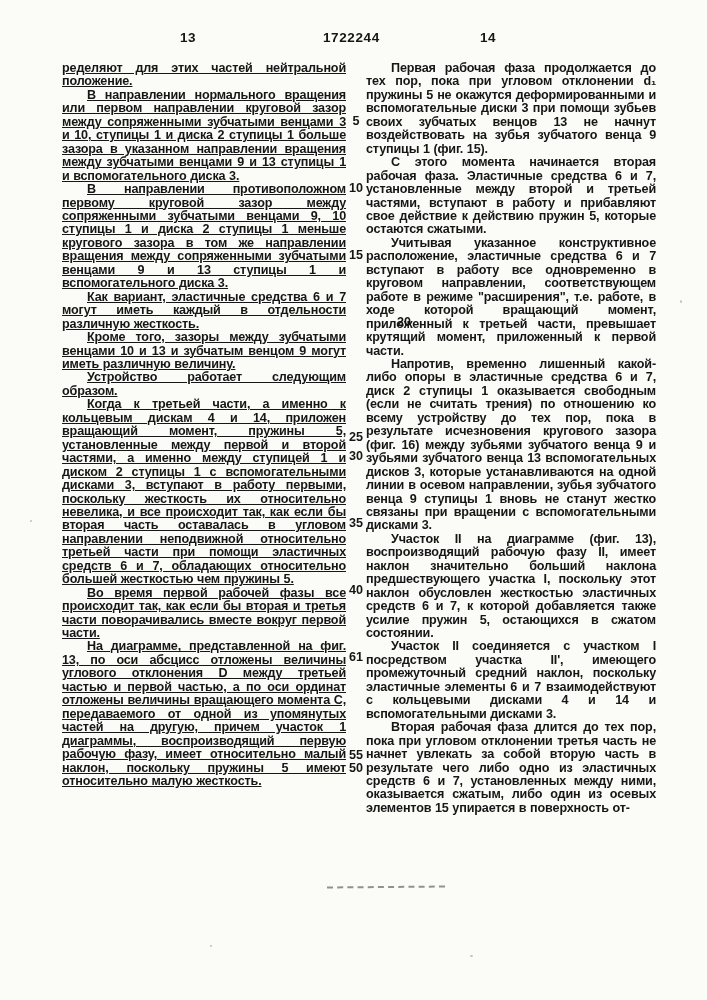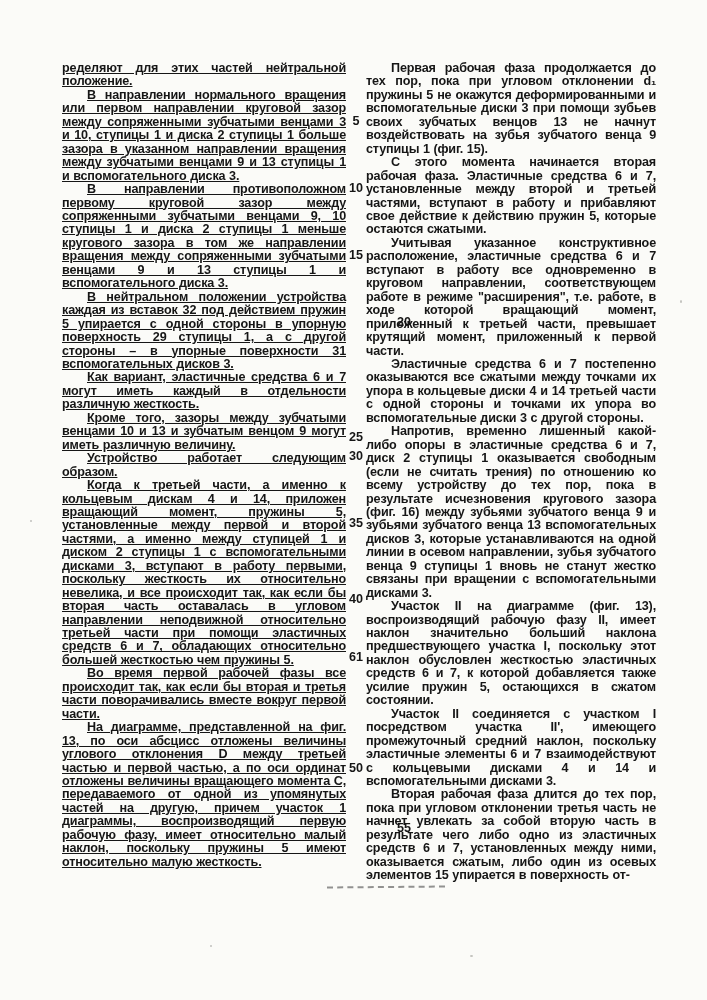--- a/index.html
+++ b/index.html
@@ -51,53 +51,56 @@
   .speck2 { left:30px;  top:520px;  width:2px; height:2px; }
   .speck3 { left:680px; top:300px;  width:2px; height:3px; }
   .speck4 { left:470px; top:955px;  width:3px; height:2px; }
   .speck5 { left:210px; top:945px;  width:2px; height:2px; }
 </style>
 </head>
 <body>
 
 <div class="page">
 
+  <div class="header">
+    <span class="pagenum-left">13</span>
+    <span class="patent-number">1722244</span>
+    <span class="pagenum-right">14</span>
+  </div>
 
   <div class="col col-left" id="left-col">
       <p class="noindent">ределяют для этих частей нейтральной положение.</p>
       <p>В направлении нормального вращения или первом направлении круговой зазор между сопряженными зубчатыми венцами 3 и 10, ступицы 1 и диска 2 ступицы 1 больше зазора в указанном направлении вращения между зубчатыми венцами 9 и 13 ступицы 1 и вспомогательного диска 3.</p>
       <p>В направлении противоположном первому круговой зазор между сопряженными зубчатыми венцами 9, 10 ступицы 1 и диска 2 ступицы 1 меньше кругового зазора в том же направлении вращения между сопряженными зубчатыми венцами 9 и 13 ступицы 1 и вспомогательного диска 3.</p>
-      <p>В нейтральном положении устройства каждая из вставок 32 под действием пружин 5 упирается с одной стороны в упорную поверхность 29 ступицы 1, а с другой стороны – в упорные поверхности 31 вспомогательных дисков 3.</p>
       <p>Как вариант, эластичные средства 6 и 7 могут иметь каждый в отдельности различную жесткость.</p>
       <p>Кроме того, зазоры между зубчатыми венцами 10 и 13 и зубчатым венцом 9 могут иметь различную величину.</p>
       <p>Устройство работает следующим образом.</p>
       <p>Когда к третьей части, а именно к кольцевым дискам 4 и 14, приложен вращающий момент, пружины 5, установленные между первой и второй частями, а именно между ступицей 1 и диском 2 ступицы 1 с вспомогательными дисками 3, вступают в работу первыми, поскольку жесткость их относительно невелика, и все происходит так, как если бы вторая часть оставалась в угловом направлении неподвижной относительно третьей части при помощи эластичных средств 6 и 7, обладающих относительно большей жесткостью чем пружины 5.</p>
       <p>Во время первой рабочей фазы все происходит так, как если бы вторая и третья части поворачивались вместе вокруг первой части.</p>
       <p>На диаграмме, представленной на фиг. 13, по оси абсцисс отложены величины углового отклонения D между третьей частью и первой частью, а по оси ординат отложены величины вращающего момента С, передаваемого от одной из упомянутых частей на другую, причем участок 1 диаграммы, воспроизводящий первую рабочую фазу, имеет относительно малый наклон, поскольку пружины 5 имеют относительно малую жесткость.</p>
     </div>
 
   <div class="gutter" id="gutter">
       <div class="linenum" style="top: 53px;">5</div>
       <div class="linenum" style="top: 120px; text-align: center;">10</div>
       <div class="linenum" style="top: 187px;">15</div>
       <div class="linenum" style="top: 254px; margin-left: 48px;">20</div>
       <div class="linenum" style="top: 321px; margin-top: 48px;">25</div>
       <div class="linenum" style="top: 388px;">30</div>
       <div class="linenum" style="top: 455px;">35</div>
-      <div class="linenum" style="top: 522px; margin-top: 9px;">40</div>
+      <div class="linenum" style="top: 522px;">40</div>
       <div class="linenum" style="top: 589px;">61</div>
       <div class="linenum" style="top: 656px; margin-top: 44px;">50</div>
-      <div class="linenum" style="top: 760px; margin-left: 48px;">55</div>
+      <div class="linenum" style="top: 687px;">55</div>
     </div>
 
   <div class="col col-right" id="right-col">
       <p>Первая рабочая фаза продолжается до тех пор, пока при угловом отклонении d₁ пружины 5 не окажутся деформированными и вспомогательные диски 3 при помощи зубьев своих зубчатых венцов 13 не начнут воздействовать на зубья зубчатого венца 9 ступицы 1 (фиг. 15).</p>
       <p>С этого момента начинается вторая рабочая фаза. Эластичные средства 6 и 7, установленные между второй и третьей частями, вступают в работу и прибавляют свое действие к действию пружин 5, которые остаются сжатыми.</p>
       <p>Учитывая указанное конструктивное расположение, эластичные средства 6 и 7 вступают в работу все одновременно в круговом направлении, соответствующем работе в режиме "расширения", т.е. работе, в ходе которой вращающий момент, приложенный к третьей части, превышает крутящий момент, приложенный к первой части.</p>
-      <p>Эластичные средства 6 и 7 постепенно оказываются все сжатыми между точками их упора в кольцевые диски 4 и 14 третьей части с одной стороны и точками их упора во вспомогательные диски 3 с другой стороны.</p>
       <p>Напротив, временно лишенный какой-либо опоры в эластичные средства 6 и 7, диск 2 ступицы 1 оказывается свободным (если не считать трения) по отношению ко всему устройству до тех пор, пока в результате исчезновения кругового зазора (фиг. 16) между зубьями зубчатого венца 9 и зубьями зубчатого венца 13 вспомогательных дисков 3, которые устанавливаются на одной линии в осевом направлении, зубья зубчатого венца 9 ступицы 1 вновь не станут жестко связаны при вращении с вспомогательными дисками 3.</p>
       <p>Участок II на диаграмме (фиг. 13), воспроизводящий рабочую фазу II, имеет наклон значительно больший наклона предшествующего участка I, поскольку этот наклон обусловлен жесткостью эластичных средств 6 и 7, к которой добавляется также усилие пружин 5, остающихся в сжатом состоянии.</p>
       <p>Участок II соединяется с участком I посредством участка II', имеющего промежуточный средний наклон, поскольку эластичные элементы 6 и 7 взаимодействуют с кольцевыми дисками 4 и 14 и вспомогательными дисками 3.</p>
       <p>Вторая рабочая фаза длится до тех пор, пока при угловом отклонении третья часть не начнет увлекать за собой вторую часть в результате чего либо одно из эластичных средств 6 и 7, установленных между ними, оказывается сжатым, либо один из осевых элементов 15 упирается в поверхность от-</p>
     </div>
 
   <div class="artifact-line"></div>
   <div class="speck speck1"></div>
   <div class="speck speck2"></div>
   <div class="speck speck3"></div>

